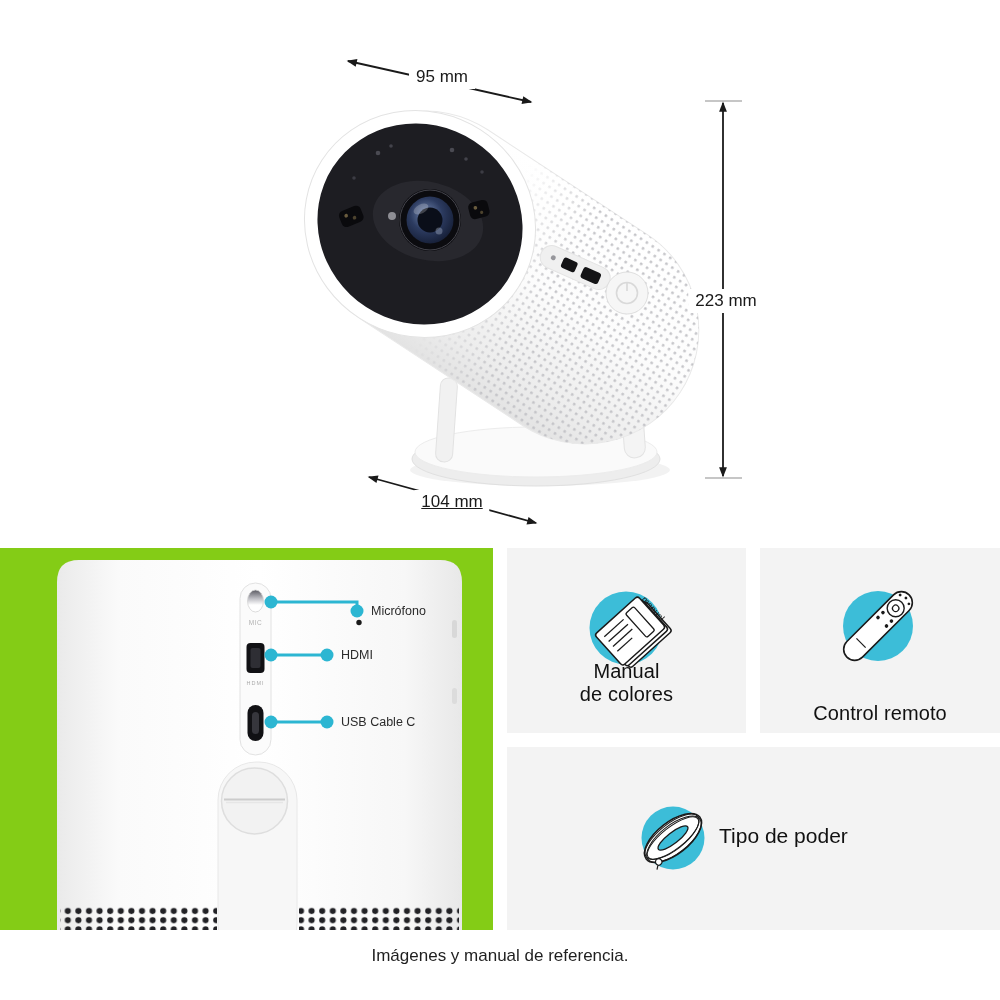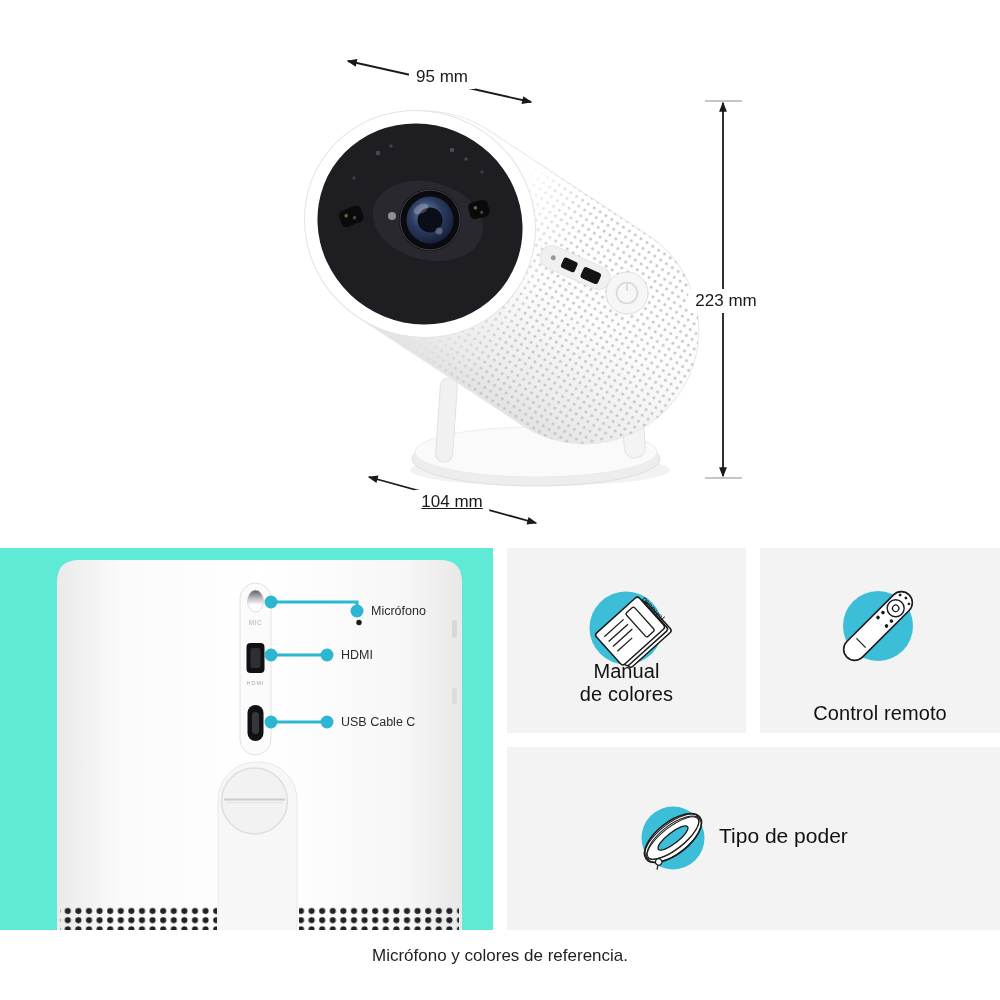--- a/index.html
+++ b/index.html
@@ -4,21 +4,21 @@
 <style>
   html,body{margin:0;padding:0;background:#ffffff;}
   .canvas{position:relative;width:1000px;height:1000px;background:#ffffff;overflow:hidden;
           font-family:"Liberation Sans", sans-serif;color:var(--ink,#1a1a1a);}
   .abs{position:absolute;}
   
   .hero{left:0;top:0;width:1000px;height:548px;background:#ffffff;}
   .dim-label{position:absolute;transform:translate(-50%,-50%);background:#ffffff;
              padding:2px 7px;font-size:17px;font-weight:500;color:var(--ink,#1a1a1a);white-space:nowrap;}
   
-  .back-panel{left:0;top:548px;width:493px;height:382px;background:#5eead4;overflow:hidden;}
+  .back-panel{left:0;top:548px;width:493px;height:382px;background:#84cc16;overflow:hidden;}
   .callout-label{position:absolute;transform:translateY(-50%);font-size:12.5px;color:#2b2b2b;white-space:nowrap;}
   
   .card{background:var(--card-bg,#f3f3f3);overflow:hidden;}
   .card-a{left:507px;top:548px;width:239px;height:185px;}
   .card-b{left:760px;top:548px;width:240px;height:185px;}
   .card-c{left:507px;top:747px;width:493px;height:183px;}
   .card-title{position:absolute;left:0;width:100%;text-align:center;font-size:20px;line-height:23px;
               font-weight:500;color:#111111;letter-spacing:.1px;}
   .card-title-inline{position:absolute;transform:translateY(-50%);font-size:21px;font-weight:500;color:#111111;white-space:nowrap;}
   .footer-note{left:0;top:946px;width:1000px;text-align:center;font-size:17px;color:#1f1f1f;}
@@ -283,15 +283,15 @@
         <ellipse cx="0" cy="1.5" rx="32.8" ry="14" fill="none" stroke="#1a1a1a" stroke-width="1"></ellipse>
         <ellipse cx="0" cy="0" rx="31.5" ry="11" fill="none" stroke="#1a1a1a" stroke-width="1"></ellipse>
         <ellipse cx="0" cy="0" rx="18.5" ry="5.5" class="teal-fill" stroke="#1a1a1a" stroke-width="1.3"></ellipse>
         <circle cx="-26" cy="10" r="3.2" fill="#ffffff" stroke="#1a1a1a" stroke-width="1.2"></circle>
         <line x1="-29" y1="12.5" x2="-32" y2="15" stroke="#1a1a1a" stroke-width="1.2"></line>
       </g>
     </svg>
     <div class="card-title-inline" style="left:212px;top:89px;">Tipo de poder</div>
   </section>
 
-  <div class="abs footer-note">Micrófono y colores de referencia.</div>
+  <div class="abs footer-note">Imágenes y manual de referencia.</div>
 
 </div>
 
 </body></html>

